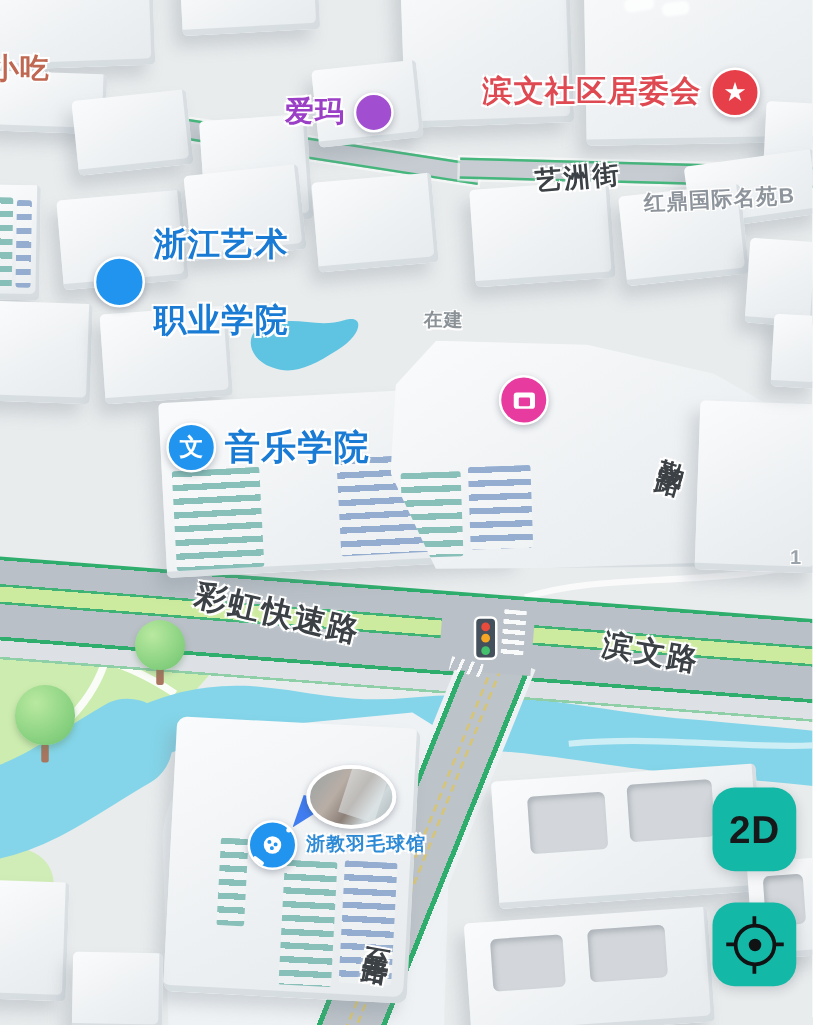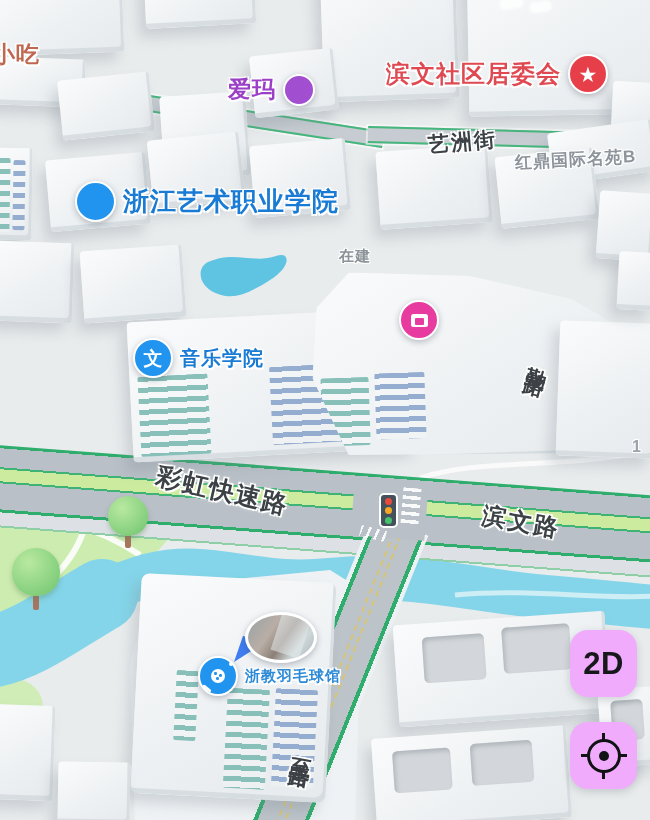--- a/index.html
+++ b/index.html
@@ -54,21 +54,21 @@
     text-shadow:-1.5px -1.5px 0 #fff,1.5px -1.5px 0 #fff,-1.5px 1.5px 0 #fff,1.5px 1.5px 0 #fff,0 0 4px #fff;letter-spacing:2px;}
   .street-v{writing-mode:vertical-rl;letter-spacing:4px;}
   .area-label{position:absolute;color:var(--area-text);font-weight:600;white-space:nowrap;z-index:20;
     text-shadow:-1px -1px 0 #fff,1px -1px 0 #fff,-1px 1px 0 #fff,1px 1px 0 #fff;letter-spacing:1px;}
   
   .poi{position:absolute;display:flex;align-items:center;gap:7px;z-index:40;cursor:pointer;}
   .poi-icon{border-radius:50%;border:2.5px solid #fff;box-shadow:0 2px 6px rgba(40,50,70,.3);
     display:flex;align-items:center;justify-content:center;position:relative;flex:none;}
   .poi-label{font-weight:700;white-space:nowrap;letter-spacing:1px;line-height:1.1;
     text-shadow:-1.5px -1.5px 0 #fff,1.5px -1.5px 0 #fff,-1.5px 1.5px 0 #fff,1.5px 1.5px 0 #fff,0 0 3px #fff;}
-  .two-line{display:flex;flex-direction:row;}
+  .two-line{display:flex;flex-direction:column;gap:32px;}
   
   .cat-face{width:17px;height:14px;background:#fff;border-radius:48% 48% 52% 52%;position:relative;}
   .cat-ear{position:absolute;width:0;height:0;border-left:5px solid rgba(0,0,0,0);border-right:5px solid rgba(0,0,0,0);border-bottom:8px solid #fff;top:-5px;}
   .cat-eye{position:absolute;width:3px;height:3px;border-radius:50%;background:var(--poi-cat);top:5px;}
   .shop-awning{width:16px;height:5px;background:#fff;border-radius:2px 2px 0 0;}
   .shop-body{width:12px;height:8px;background:#fff;margin:0 auto;border-radius:0 0 1px 1px;position:relative;}
   .shop-door{position:absolute;left:3.5px;bottom:0;width:5px;height:5px;background:var(--poi-purple);}
   .star-glyph{color:#fff;font-size:21px;line-height:1;}
   .cap-top{width:17px;height:17px;background:#fff;transform:rotate(45deg) scale(1,.55);border-radius:2px;}
   .cap-base{width:9px;height:5px;background:#fff;border-radius:1px;margin:-7px auto 0;}
@@ -87,21 +87,21 @@
   #photo-oval{position:absolute;left:13px;top:2px;width:66px;height:45px;border-radius:50%;border:3px solid #fff;
     box-shadow:0 2px 6px rgba(60,70,90,.35);overflow:hidden;
     background:linear-gradient(125deg,#98a2a4 0%,#b9aea6 35%,#8c8078 55%,#cfd8da 75%,#aab4b8 100%);}
   #photo-oval i{position:absolute;display:block;background:rgba(230,235,236,.55);width:30px;height:40px;left:28px;top:0;transform:rotate(18deg);}
   
   .tree{position:absolute;z-index:12;}
   .trunk{position:absolute;left:50%;bottom:0;width:6px;height:15px;margin-left:-3px;background:#a8755f;border-radius:2px;}
   .leaves{position:absolute;left:0;top:0;border-radius:50% 50% 48% 48%;
     background:radial-gradient(circle at 35% 30%, #b9e9a0, #84cf7d 70%, #6fbf6e);box-shadow:0 3px 5px rgba(90,130,90,.35);}
   
-  .ctl{position:absolute;left:570px;width:67px;height:67px;background:#f0abfc;border-radius:18px;
+  .ctl{position:absolute;left:570px;width:67px;height:67px;background:#14b8a6;border-radius:18px;
     box-shadow:0 3px 9px rgba(30,40,50,.18);display:flex;align-items:center;justify-content:center;z-index:50;cursor:pointer;}
   #btn-2d{top:630px;font-size:31px;font-weight:700;color:#16181a;letter-spacing:.5px;}
   #btn-locate{top:722px;}
   .loc{width:28px;height:28px;border:3.5px solid #101214;border-radius:50%;position:relative;}
   .loc .dot{position:absolute;left:50%;top:50%;width:10px;height:10px;margin:-5px 0 0 -5px;background:#101214;border-radius:50%;}
   .loc .tick{position:absolute;background:#101214;}
   .tick.t{left:50%;top:-9px;width:3.5px;height:7px;margin-left:-1.75px;}
   .tick.b{left:50%;bottom:-9px;width:3.5px;height:7px;margin-left:-1.75px;}
   .tick.l{top:50%;left:-9px;height:3.5px;width:7px;margin-top:-1.75px;}
   .tick.r{top:50%;right:-9px;height:3.5px;width:7px;margin-top:-1.75px;}
@@ -253,21 +253,21 @@
           <i class="theater-dot"></i>
           <i class="theater-stage"></i>
         </span>
     </span>
   </div>
 
   <div class="poi" style="left:133px;top:338px">
     <span class="poi-icon" style="width:36px;height:36px;background:var(--poi-blue)">
       <span class="wen-glyph">文</span>
     </span>
-    <span class="poi-label" style="font-size:20px;color:var(--poi-blue-text)">音乐学院</span>
+    <span class="poi-label" style="font-size:28px;color:var(--poi-blue-text)">音乐学院</span>
   </div>
 
   <div class="poi" style="left:198px;top:656px">
     <span class="poi-icon" style="width:36px;height:36px;background:var(--poi-blue)">
       <span class="ball">
           <i style="left:3px;top:3px"></i>
           <i style="left:8px;top:5px"></i>
           <i style="left:5px;top:8px"></i>
         </span>
       <i class="spark"></i>

